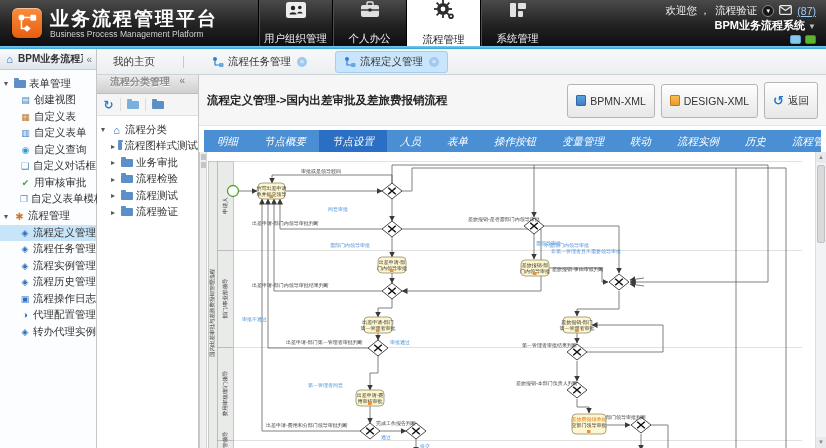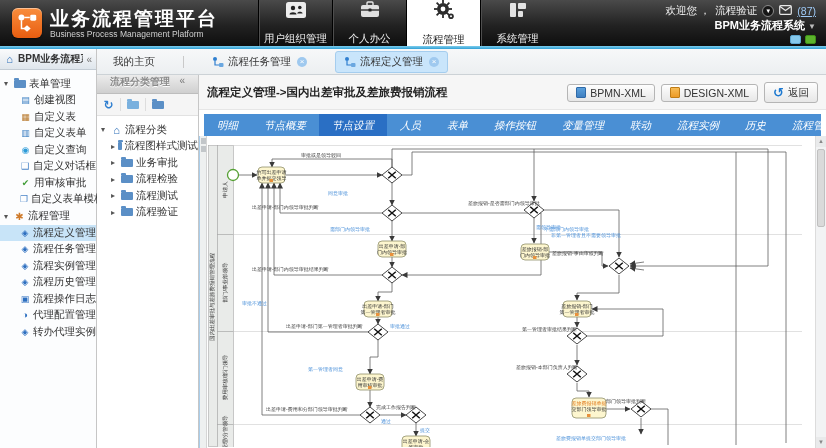--- a/index.html
+++ b/index.html
@@ -68,21 +68,21 @@
   .cat-title { flex:1; font-size:10px; font-weight:bold; color:#8a8a8a; text-shadow:0 1px 0 #fff; white-space:nowrap; }
   .cat-toolbar { height:22px; background:#f5f5f5; border-bottom:1px solid #e2e2e2; display:flex; align-items:center; gap:6px; padding:0 6px; }
   .tb-sep { width:1px; height:13px; background:#ddd; }
   .refresh-glyph::before { content:"↻"; color:#2f7fd0; font-weight:bold; font-size:12px; }
   .open-folder { background:#79b0de; }
 
   
   .main { flex:1; display:flex; flex-direction:column; min-width:0; background:#fff; }
   .crumb-bar { padding:7px 8px 6px 8px; background:#f6f6f6; border-bottom:1px solid #e6e6e6; display:flex; align-items:center; }
   .crumb { font-size:11.5px; font-weight:bold; color:#222; flex:1; white-space:nowrap; overflow:hidden; }
-  .btn { display:inline-flex; align-items:center; gap:4px; font-size:10.5px; color:#333; padding:2px 8px; margin-left:6px; border:1px solid #b5b5b5; border-radius:3px; background:linear-gradient(#fefefe,#e7e7e7); cursor:pointer; font-family:inherit; }
+  .btn { display:inline-flex; align-items:center; gap:4px; font-size:10.5px; color:#333; padding:10px 8px; margin-left:6px; border:1px solid #b5b5b5; border-radius:3px; background:linear-gradient(#fefefe,#e7e7e7); cursor:pointer; font-family:inherit; }
   .bpmn-doc { width:10px; height:11px; background:linear-gradient(#5aa0dc,#3f7fc0); border:1px solid #2f6aa8; border-radius:1px; }
   .design-doc { width:10px; height:11px; background:linear-gradient(#f6bb55,#ec9a25); border:1px solid #c07c14; border-radius:1px; }
   .back-glyph::before { content:"↺"; color:#1d79d0; font-weight:bold; font-size:13px; }
 
   .btabs { margin:4px 5px 0 5px; height:22px; background:#4a8fd4; display:flex; }
   .btab { line-height:22px; padding:0 13px; font-size:10.5px; color:#fff; cursor:pointer; white-space:nowrap;font-style:italic; }
   .btab.active { background:#2a6fc4; }
 
   .diagram { position:relative; flex:1; background:#fff; overflow:hidden; }
   .splitter { position:absolute; left:0; top:0; bottom:0; width:8px; background:#eef0f0; border-right:1px solid #d5d5d5; border-left:1px solid #a9cdea; }

